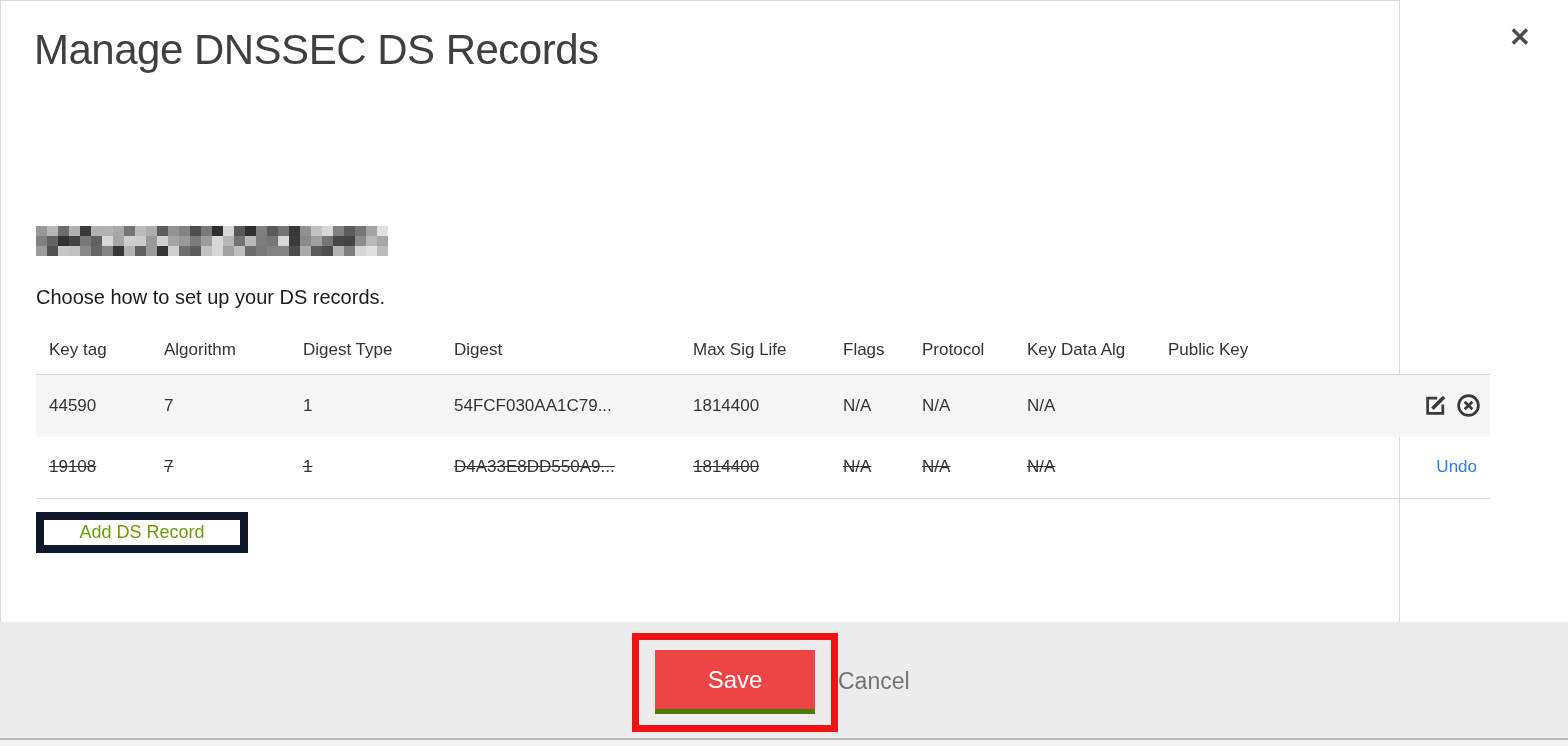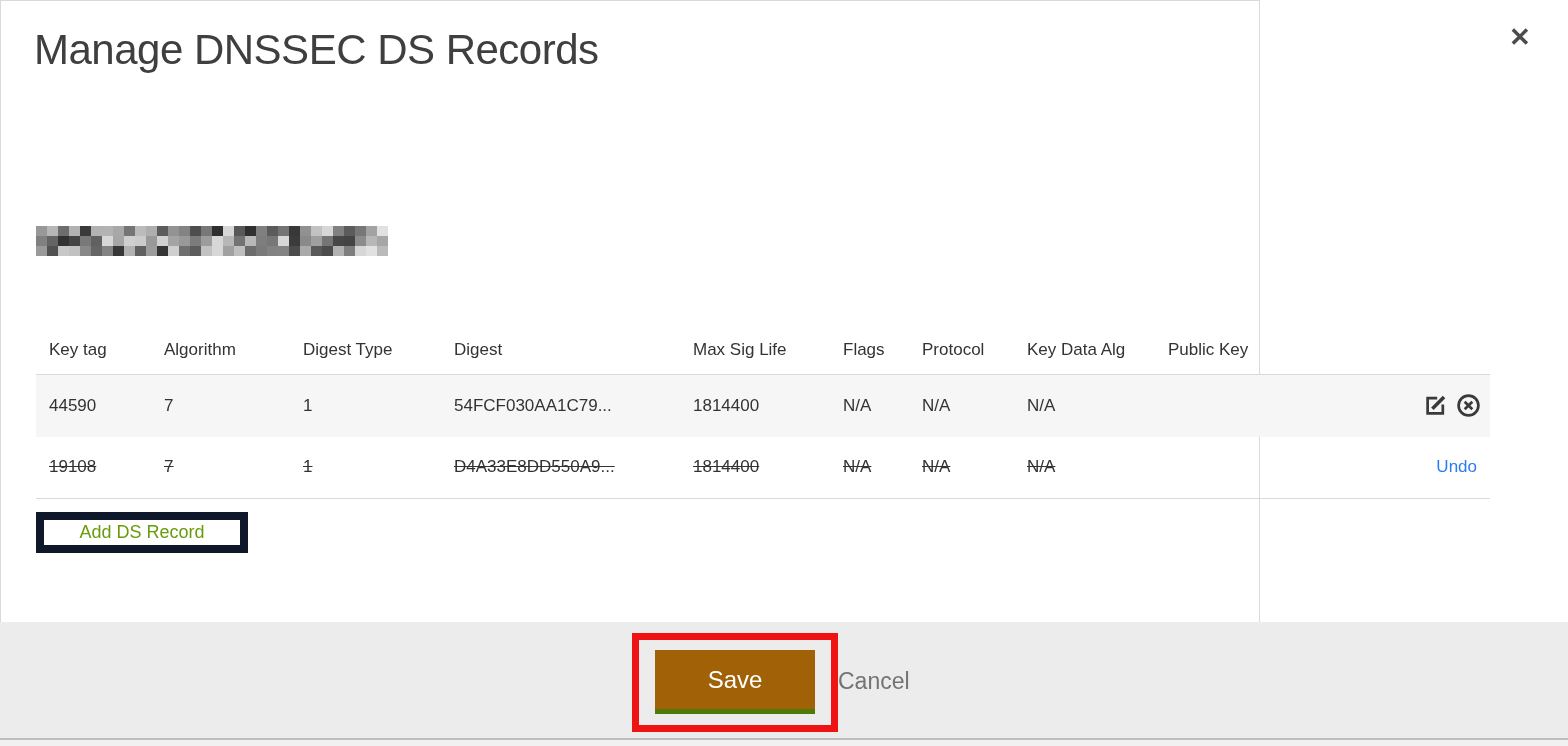--- a/index.html
+++ b/index.html
@@ -2,21 +2,21 @@
 <html><head>
 <meta charset="utf-8">
 <style>
   * { margin:0; padding:0; box-sizing:border-box; }
   html,body { width:1568px; height:746px; }
   body {
     font-family:"Liberation Sans","DejaVu Sans",sans-serif;
     background:#ffffff; color:#333; overflow:hidden;
   }
   .screen {
-    position:relative; width:1260px; height:746px; background:#fff;
+    position:relative; width:1400px; height:746px; background:#fff;
     box-shadow: inset 0 0 0 1px #d9d9d9;
   }
   .modal-title {
     position:absolute; left:34px; top:26px;
     font-size:42px; font-weight:300; color:#3f3f3f; letter-spacing:-0.5px;
   }
   .close-btn {
     position:absolute; left:1503px; top:20px; width:34px; height:34px;
     font-size:26px; font-weight:700; color:#4b4b4b; text-align:center;
     line-height:34px; cursor:pointer; background:none; border:none;
@@ -65,21 +65,21 @@
   .footer-bottom-line {
     position:absolute; left:0; top:116px; width:1568px; height:2px;
     background:#bdbdbd;
   }
   .footer-bottom-sliver {
     position:absolute; left:0; top:118px; width:1568px; height:6px;
     background:#f1f1f1;
   }
   .save-btn {
     position:absolute; left:655px; top:28px; width:160px; height:64px;
-    background:#a16207; border:none; border-bottom:5px solid #4f7a05;
+    background:#ef4444; border:none; border-bottom:5px solid #4f7a05;
     color:#fff; font-size:24px; font-family:inherit; cursor:pointer;
   }
   .save-highlight {
     position:absolute; left:632px; top:11px; width:206px; height:99px;
     border:7px solid #ee1414; pointer-events:none;
   }
   .cancel-link {
     position:absolute; left:838px; top:46px; color:#737373; font-size:23px;
     text-decoration:none; cursor:pointer;
   }
@@ -185,20 +185,21 @@
       <span style="background: rgb(170, 170, 170);"></span>
       <span style="background: rgb(89, 89, 89);"></span>
       <span style="background: rgb(76, 76, 76);"></span>
       <span style="background: rgb(178, 178, 178);"></span>
       <span style="background: rgb(126, 126, 126);"></span>
       <span style="background: rgb(215, 215, 215);"></span>
       <span style="background: rgb(225, 225, 225);"></span>
       <span style="background: rgb(186, 186, 186);"></span>
     </div>
 
+  <div class="instruction">Choose how to set up your DS records.</div>
 
   <table class="ds-table">
     <colgroup>
       <col style="width:115px">
         <col style="width:139px">
         <col style="width:151px">
       <col style="width:239px">
         <col style="width:150px">
         <col style="width:79px">
       <col style="width:105px">

